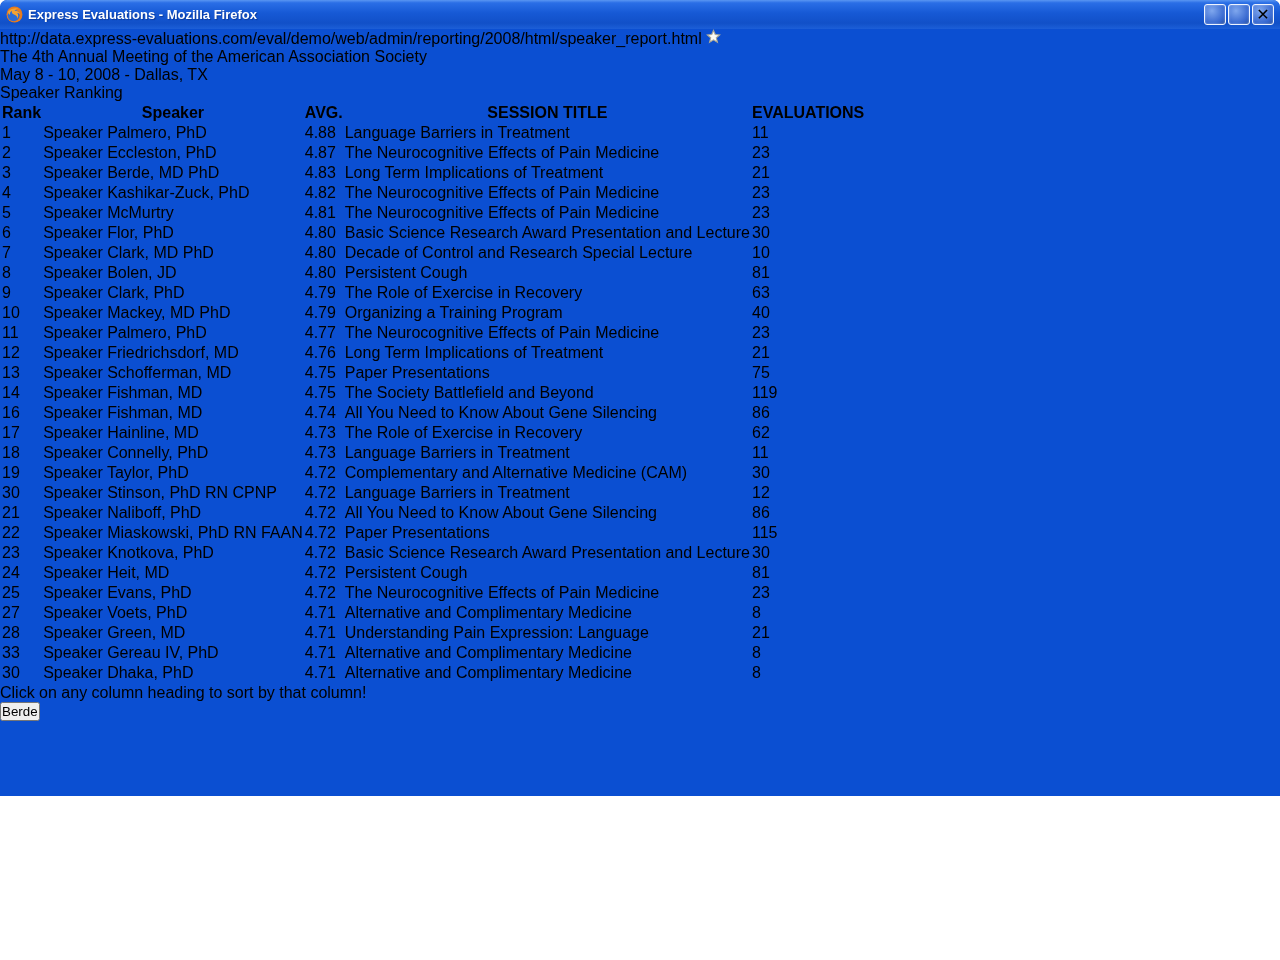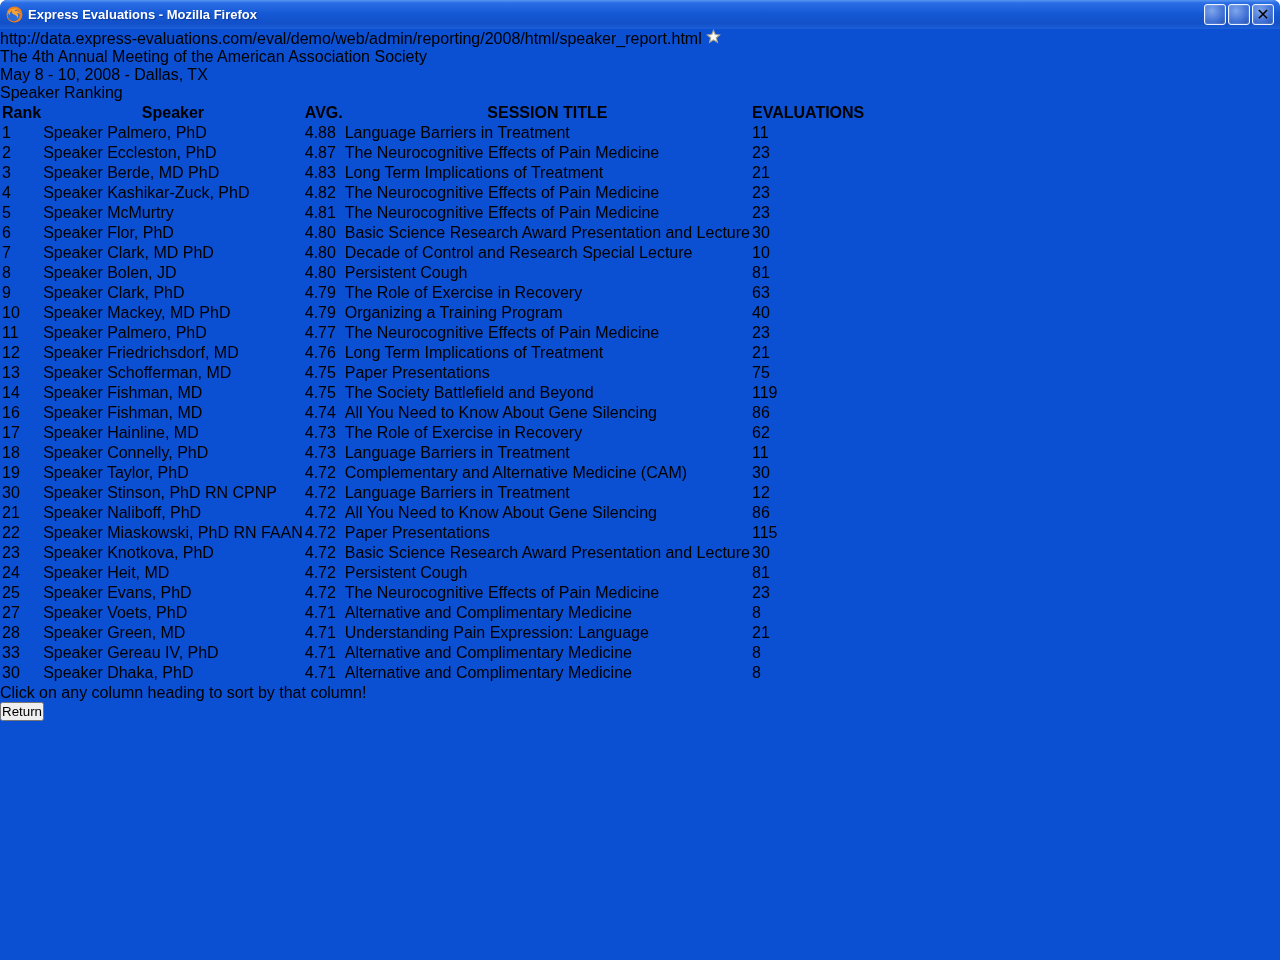--- a/index.html
+++ b/index.html
@@ -1,20 +1,20 @@
 <!DOCTYPE html>
 <html><head>
 <meta charset="utf-8">
 <style>
   * { margin:0; padding:0; box-sizing:border-box; }
   html,body { width:1280px; height:960px; overflow:hidden; }
   body { font-family:"Liberation Sans", sans-serif; }
 
   .window {
-    width:1280px; height:960px; display:flex; flex-direction:column;
+    width:1280px; height:796px; display:flex; flex-direction:column;
     background:#0b4fd2; border-radius:7px 7px 0 0; overflow:hidden;
   }
 
   
   .titlebar {
     height:29px; flex:0 0 29px; display:flex; align-items:center; padding:0 6px 0 6px;
     background:linear-gradient(180deg,#5a96f2 0%,#2a6ee6 10%,#1659d5 45%,#1150c8 80%,#1c5fd8 100%);
     border-radius:7px 7px 0 0;
   }
   .ff-icon { width:17px; height:17px; margin-right:5px; flex:0 0 auto; }
@@ -407,18 +407,18 @@
           <div class="sb-thumb"><span class="sb-grip"></span></div>
         </div>
         <div class="sb-btn"><span class="sb-arrow down"></span></div>
       </div>
     </div>
 
     <div class="ybar"></div>
 
     <div class="page-footer">
       <div class="foot-hint">Click on any column heading to sort by that column!</div>
-      <button class="xp-button">Return</button>
+      <button class="xp-button">Berde</button>
     </div>
   </div>
 
   <div class="window-bottom"></div>
 </div>
 
 </body></html>

